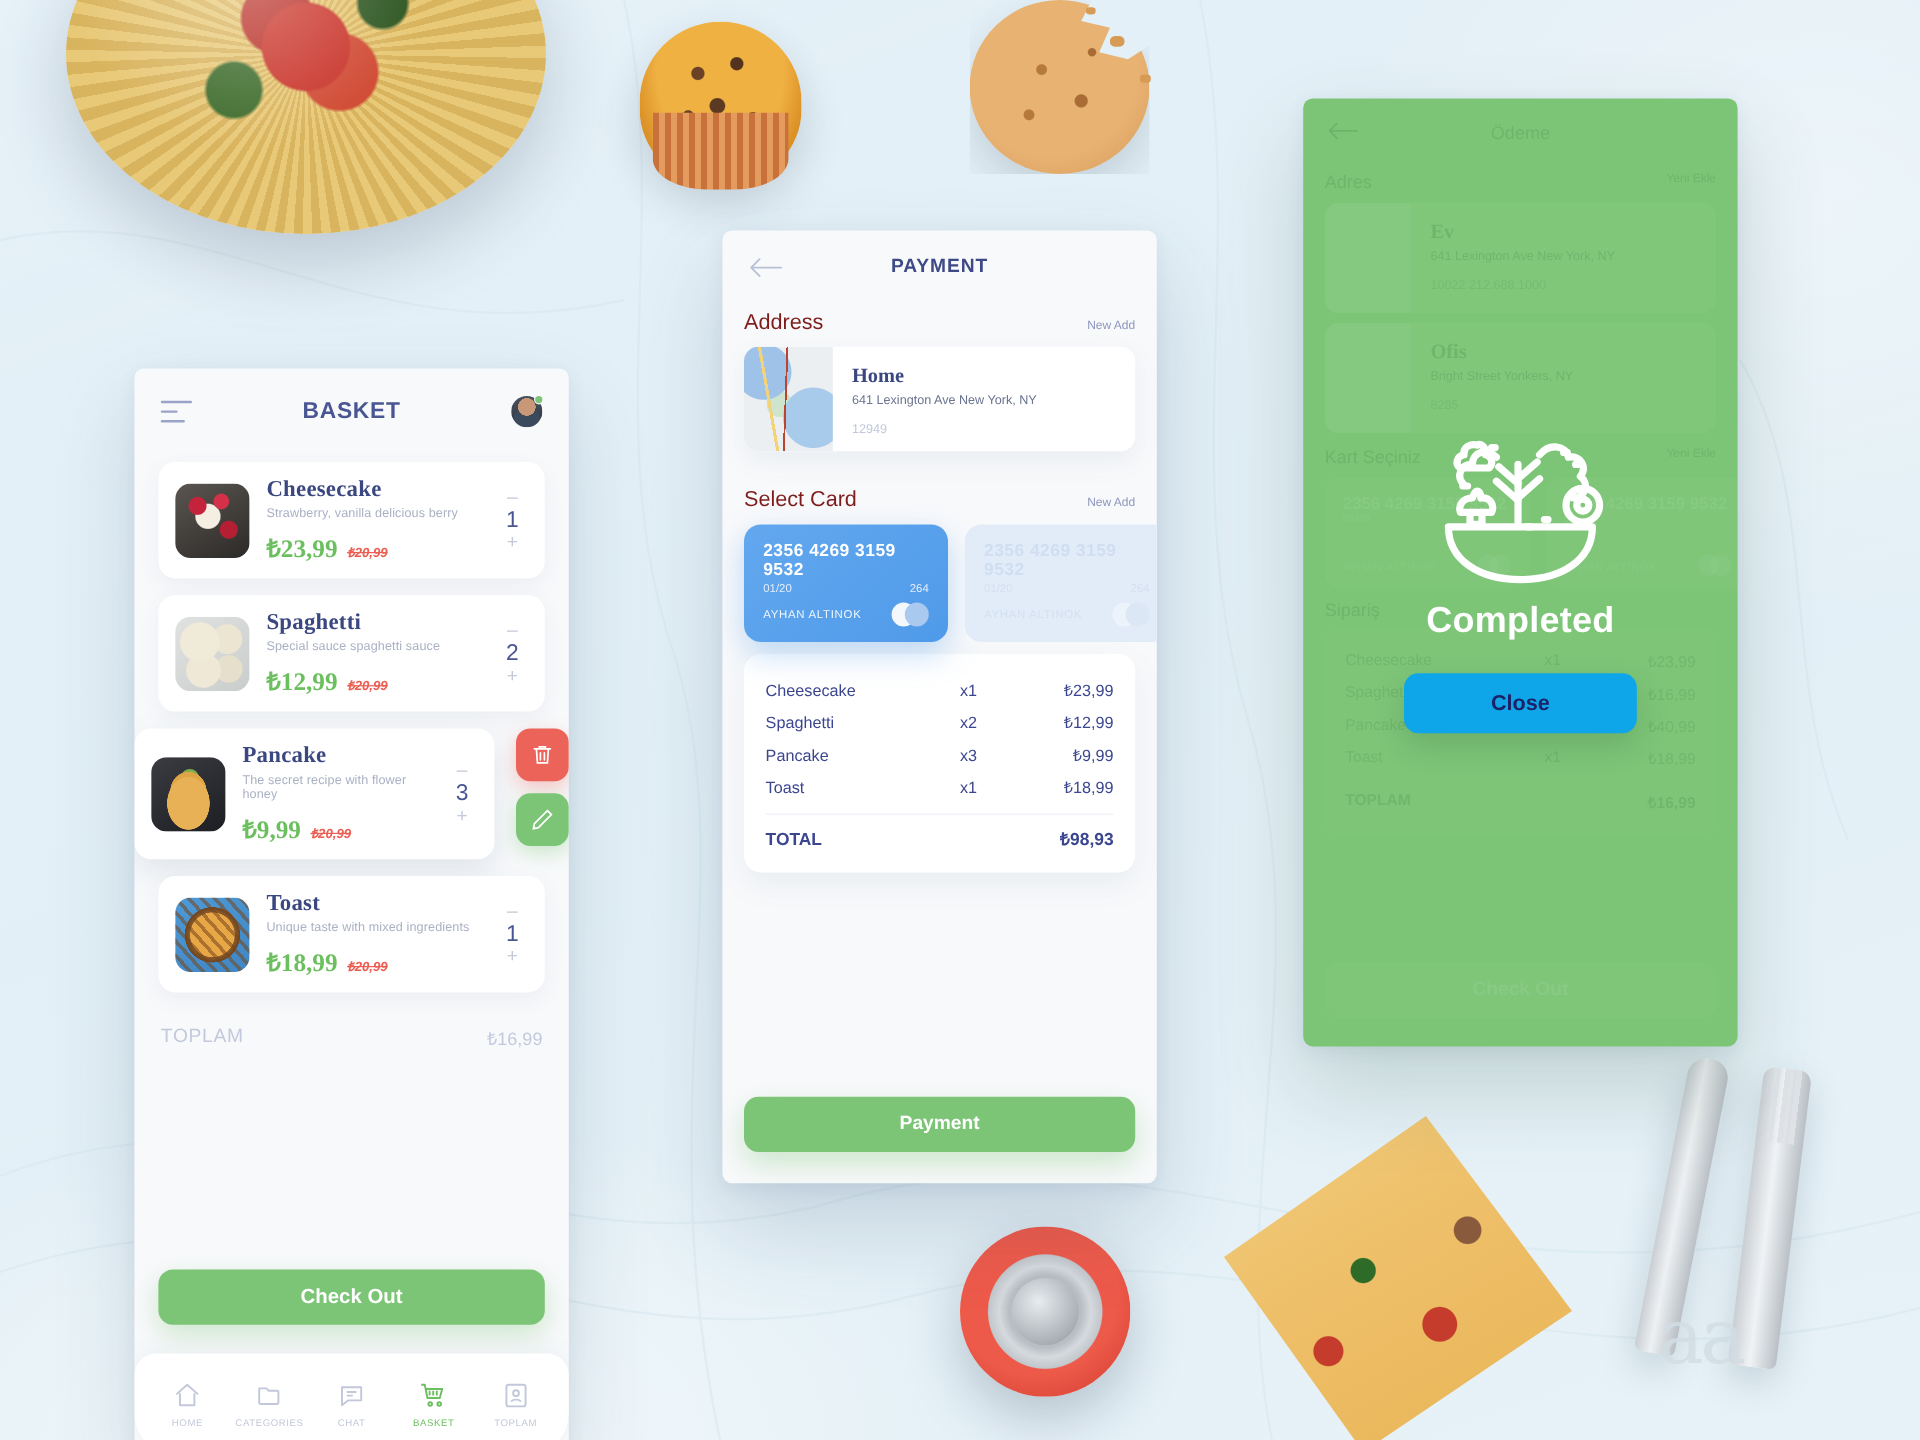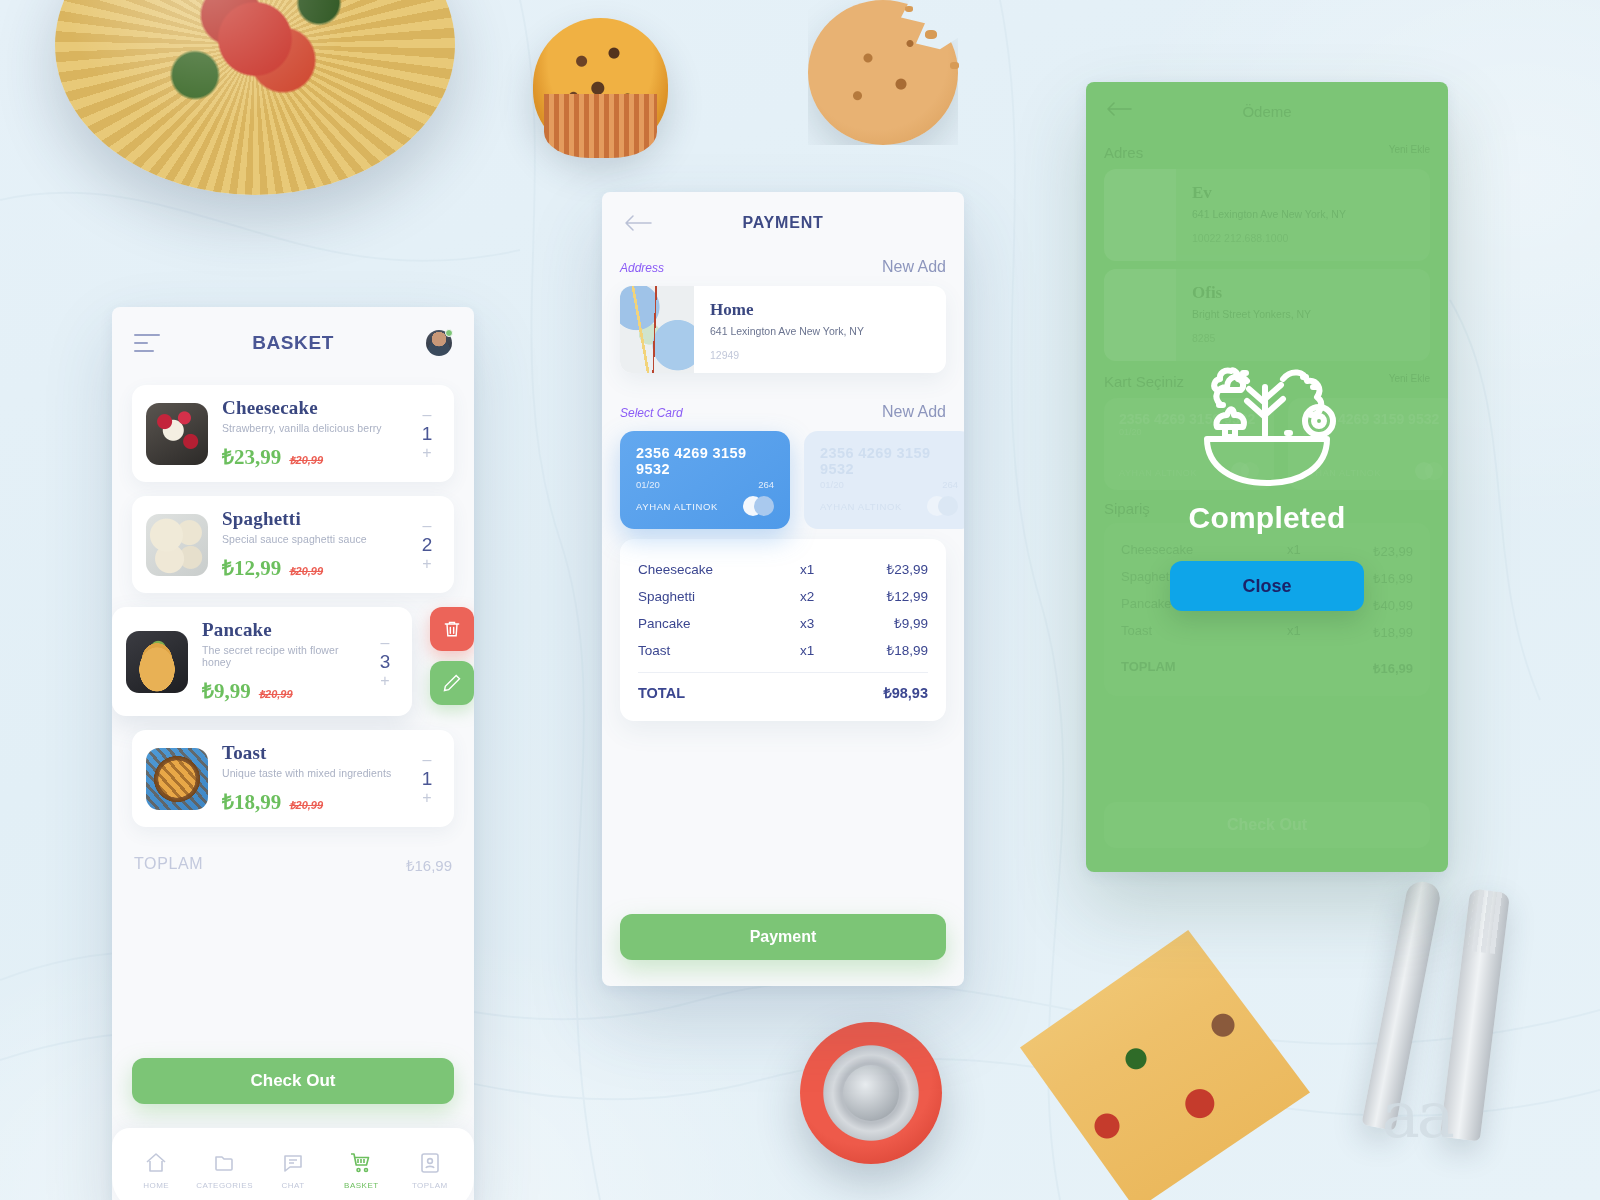--- a/index.html
+++ b/index.html
@@ -255,22 +255,22 @@
     left: 602px; top: 192px; width: 362px; height: 794px;
     background:#f8f9fb;
     box-shadow: 0 34px 74px rgba(50,80,110,.18), 0 4px 14px rgba(50,80,110,.08);
   }
   .pay-header { height:62px; display:flex; align-items:center; padding:0 22px; position:relative; }
   .back-arrow { width:28px; height:18px; cursor:pointer; position:relative; z-index:2;}
   .back-arrow svg { stroke:#bac1d6; fill:none; stroke-width:1.5; }
   .pay-title { position:absolute; left:0; right:0; text-align:center; font-size:16px; font-weight:700; letter-spacing:.8px; color:#3e4a85; }
 
   .sec-head { display:flex; justify-content:space-between; align-items:baseline; padding: 4px 18px 10px; }
-  .sec-title { font-size:12px; color:#8b5cf6;font-style:italic; }
-  .sec-link { font-size:16px; color:#8d96bd; cursor:pointer;margin-left:27px; }
+  .sec-title { font-size:18px; color:#7f1d1d; }
+  .sec-link { font-size:10px; color:#8d96bd; cursor:pointer;margin-left:27px; }
 
   .addr-card { display:flex; margin: 0 18px 8px; border-radius: 12px; overflow:hidden; background:#fff;
                box-shadow: 0 8px 22px rgba(70,100,130,.08); }
   .addr-card.dim { background:#f3f5f9; box-shadow:none; opacity:.55; }
   .map { width: 74px; flex:none; }
   .map-home {
     background:
       linear-gradient(92deg, transparent 46%, #b9452f 46% 48%, transparent 48%),
       linear-gradient(80deg, transparent 30%, #f2d37a 30% 33%, transparent 33%),
       radial-gradient(circle at 22% 24%, #9fc3e8 0 26%, transparent 27%),

